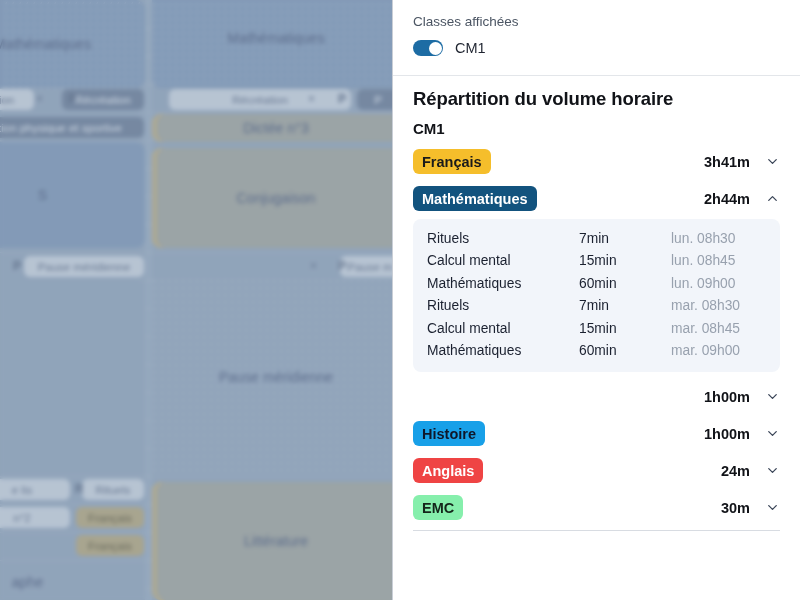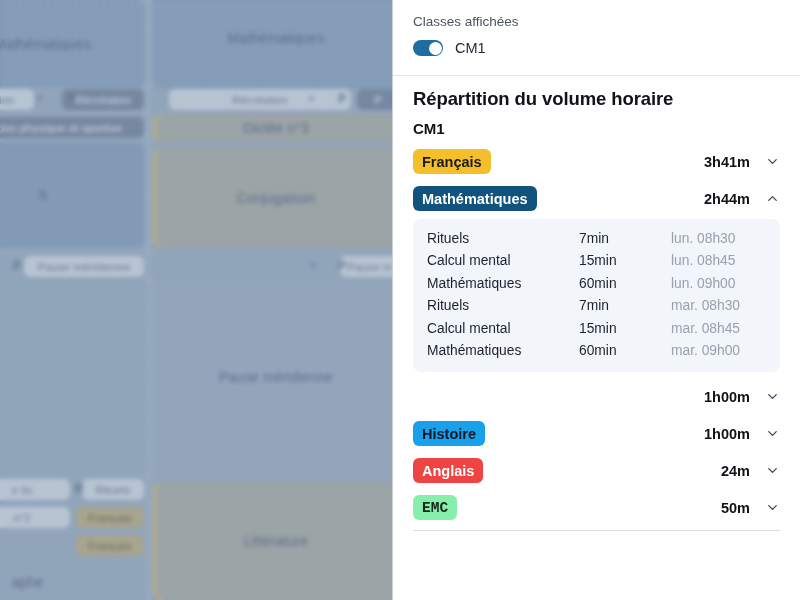--- a/index.html
+++ b/index.html
@@ -372,23 +372,23 @@
             <span class="badge" style="background: rgb(239, 68, 68); color: rgb(255, 255, 255);">Anglais</span>
             <div class="subj-spacer"></div>
             <div class="subj-dur">24m</div>
             <div class="chev">
               <svg width="15" height="15" viewBox="0 0 24 24" fill="none" stroke="currentColor" stroke-width="2.1" stroke-linecap="round" stroke-linejoin="round">
                 <polyline points="6 9 12 15 18 9"></polyline>
               </svg>
             </div>
           </div>
           <div class="subj-row">
-            <span class="badge" style="background: rgb(134, 239, 172); color: rgb(20, 38, 26); font-family: Liberation Mono, monospace;">EMC</span>
-            <div class="subj-spacer"></div>
-            <div class="subj-dur">50m</div>
+            <span class="badge" style="background: rgb(134, 239, 172); color: rgb(20, 38, 26);">EMC</span>
+            <div class="subj-spacer"></div>
+            <div class="subj-dur">30m</div>
             <div class="chev">
               <svg width="15" height="15" viewBox="0 0 24 24" fill="none" stroke="currentColor" stroke-width="2.1" stroke-linecap="round" stroke-linejoin="round">
                 <polyline points="6 9 12 15 18 9"></polyline>
               </svg>
             </div>
           </div>
         </div>
 
       <div class="total-sep"></div>
       <div class="total-row">

